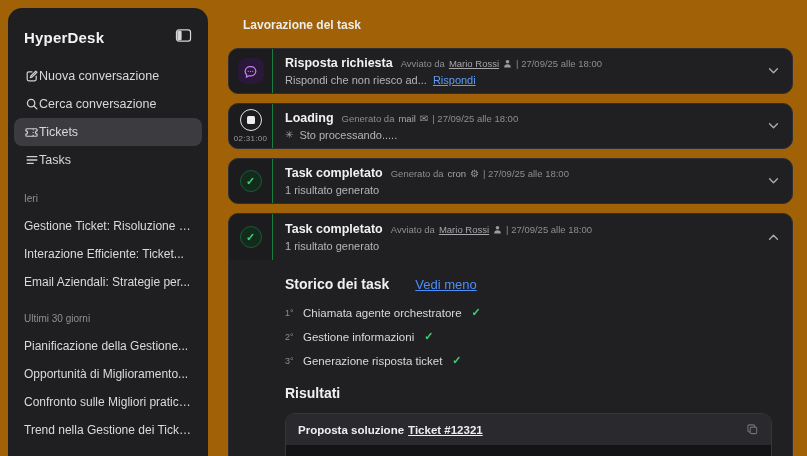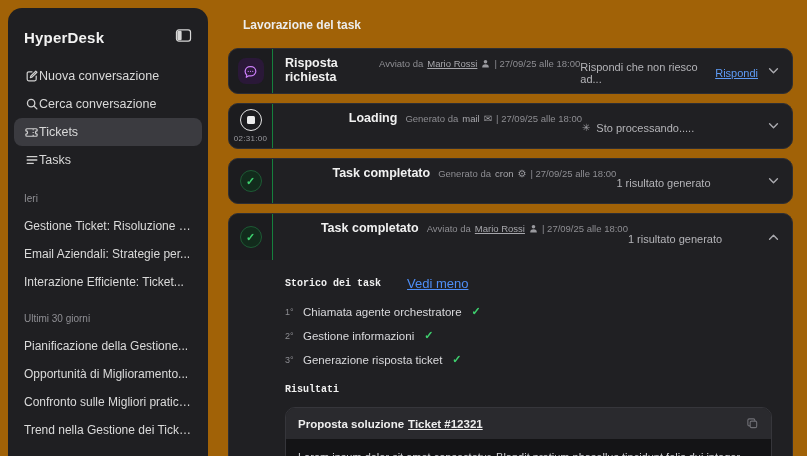--- a/index.html
+++ b/index.html
@@ -28,21 +28,21 @@
   .cards{width:565px;}
 
   .card{position:relative;display:flex;align-items:stretch;background:#202023;
     border:1px solid #2e2e33;border-radius:10px;margin-bottom:9px;min-height:46px;}
   .card.open{flex-direction:column;}
   .card-header{position:relative;display:flex;align-items:stretch;min-height:46px;}
   .icon-col{width:44px;min-width:44px;display:flex;flex-direction:column;align-items:center;
     justify-content:center;gap:3px;padding:5px 0;background:#1c1c1f;
     border-right:1px solid #15803d;border-radius:10px 0 0 10px;}
   .card.open .icon-col{border-radius:10px 0 0 0;}
-  .card-main{flex:1;padding:7px 34px 7px 12px;display:flex;flex-direction:row;justify-content:center;}
+  .card-main{flex:1;padding:7px 34px 7px 12px;display:flex;flex-direction:column;justify-content:center;}
   .title-row{display:flex;align-items:baseline;gap:8px;}
   .card-title{font-size:12.5px;font-weight:700;color:#f1f1f1;}
   .meta{font-size:9.5px;color:#8d8d92;display:flex;align-items:center;gap:4px;white-space:nowrap;}
   .meta-name{color:#a6a6ab;}
   .meta-name.u{text-decoration:underline;text-underline-offset:1px;cursor:pointer;}
   .micon{display:flex;align-items:center;color:#9a9a9f;font-size:10px;line-height:1;}
   .sub-row{margin-top:4px;font-size:11px;color:#b4b4b8;display:flex;align-items:center;gap:6px;}
   .sub-link{color:#5e9bf5;text-decoration:underline;font-size:11px;cursor:pointer;}
   .spin{color:#9a9a9f;font-size:10px;line-height:1;}
   .chev{position:absolute;right:13px;top:50%;transform:translateY(-50%);display:flex;cursor:pointer;}
@@ -52,21 +52,21 @@
     display:flex;align-items:center;justify-content:center;}
   .stop-badge{width:22px;height:22px;border-radius:50%;border:1.5px solid #e4e4e4;
     display:flex;align-items:center;justify-content:center;cursor:pointer;}
   .stop-badge::after{content:"";width:8px;height:8px;background:#ececec;border-radius:1.5px;}
   .timer{font-size:8px;color:#9a9a9f;letter-spacing:.3px;}
   .check-badge{width:22px;height:22px;border-radius:50%;background:#122b1c;border:1px solid #1e5a35;
     color:#3ecf6e;display:flex;align-items:center;justify-content:center;font-size:11px;font-weight:700;}
 
   .card-expanded{padding:8px 20px 14px 56px;}
   .exp-head{display:flex;align-items:center;gap:10px;margin:8px 0 14px;}
-  .h2{font-size:10px;font-weight:700;color:#f0f0f0;font-family:Liberation Mono, monospace;}
+  .h2{font-size:14px;font-weight:700;color:#f0f0f0;}
   .mini-link{font-size:13px;color:#4e8ef7;text-decoration:underline;cursor:pointer;margin-left:16px;}
   .step{display:flex;align-items:center;gap:7px;margin-bottom:11px;}
   .step-num{font-size:9px;color:#8d8d92;min-width:11px;}
   .step-label{font-size:11.5px;color:#d9d9dc;}
   .step-check{color:#3ecf6e;font-size:11px;font-weight:700;margin-left:3px;}
   .results-title{margin:18px 0 12px;}
   .proposal{border:1px solid #36363b;border-radius:10px;overflow:hidden;}
   .proposal-head{display:flex;align-items:center;background:#2a2a2e;padding:9px 12px;
     font-size:11.5px;font-weight:700;color:#eeeeee;gap:4px;}
   .ticket-link{color:#eeeeee;text-decoration:underline;font-weight:700;cursor:pointer;}
@@ -125,22 +125,22 @@
             <path d="M2.5 4.2h11M2.5 8h11M2.5 11.8h7"></path>
           </svg>
         </span>
         <span>Tasks</span>
       </div>
     </nav>
 
     <div>
       <div class="sb-sec-title">Ieri</div>
       <div class="sb-link">Gestione Ticket: Risoluzione Rapida</div>
+      <div class="sb-link">Interazione Efficiente: Ticket...</div>
       <div class="sb-link">Email Aziendali: Strategie per...</div>
-      <div class="sb-link">Interazione Efficiente: Ticket...</div>
     </div>
 
     <div>
       <div class="sb-sec-title">Ultimi 30 giorni</div>
       <div class="sb-link">Pianificazione della Gestione...</div>
       <div class="sb-link">Opportunità di Miglioramento...</div>
       <div class="sb-link">Confronto sulle Migliori pratiche...</div>
       <div class="sb-link">Trend nella Gestione dei Ticket...</div>
     </div>
   </aside>

